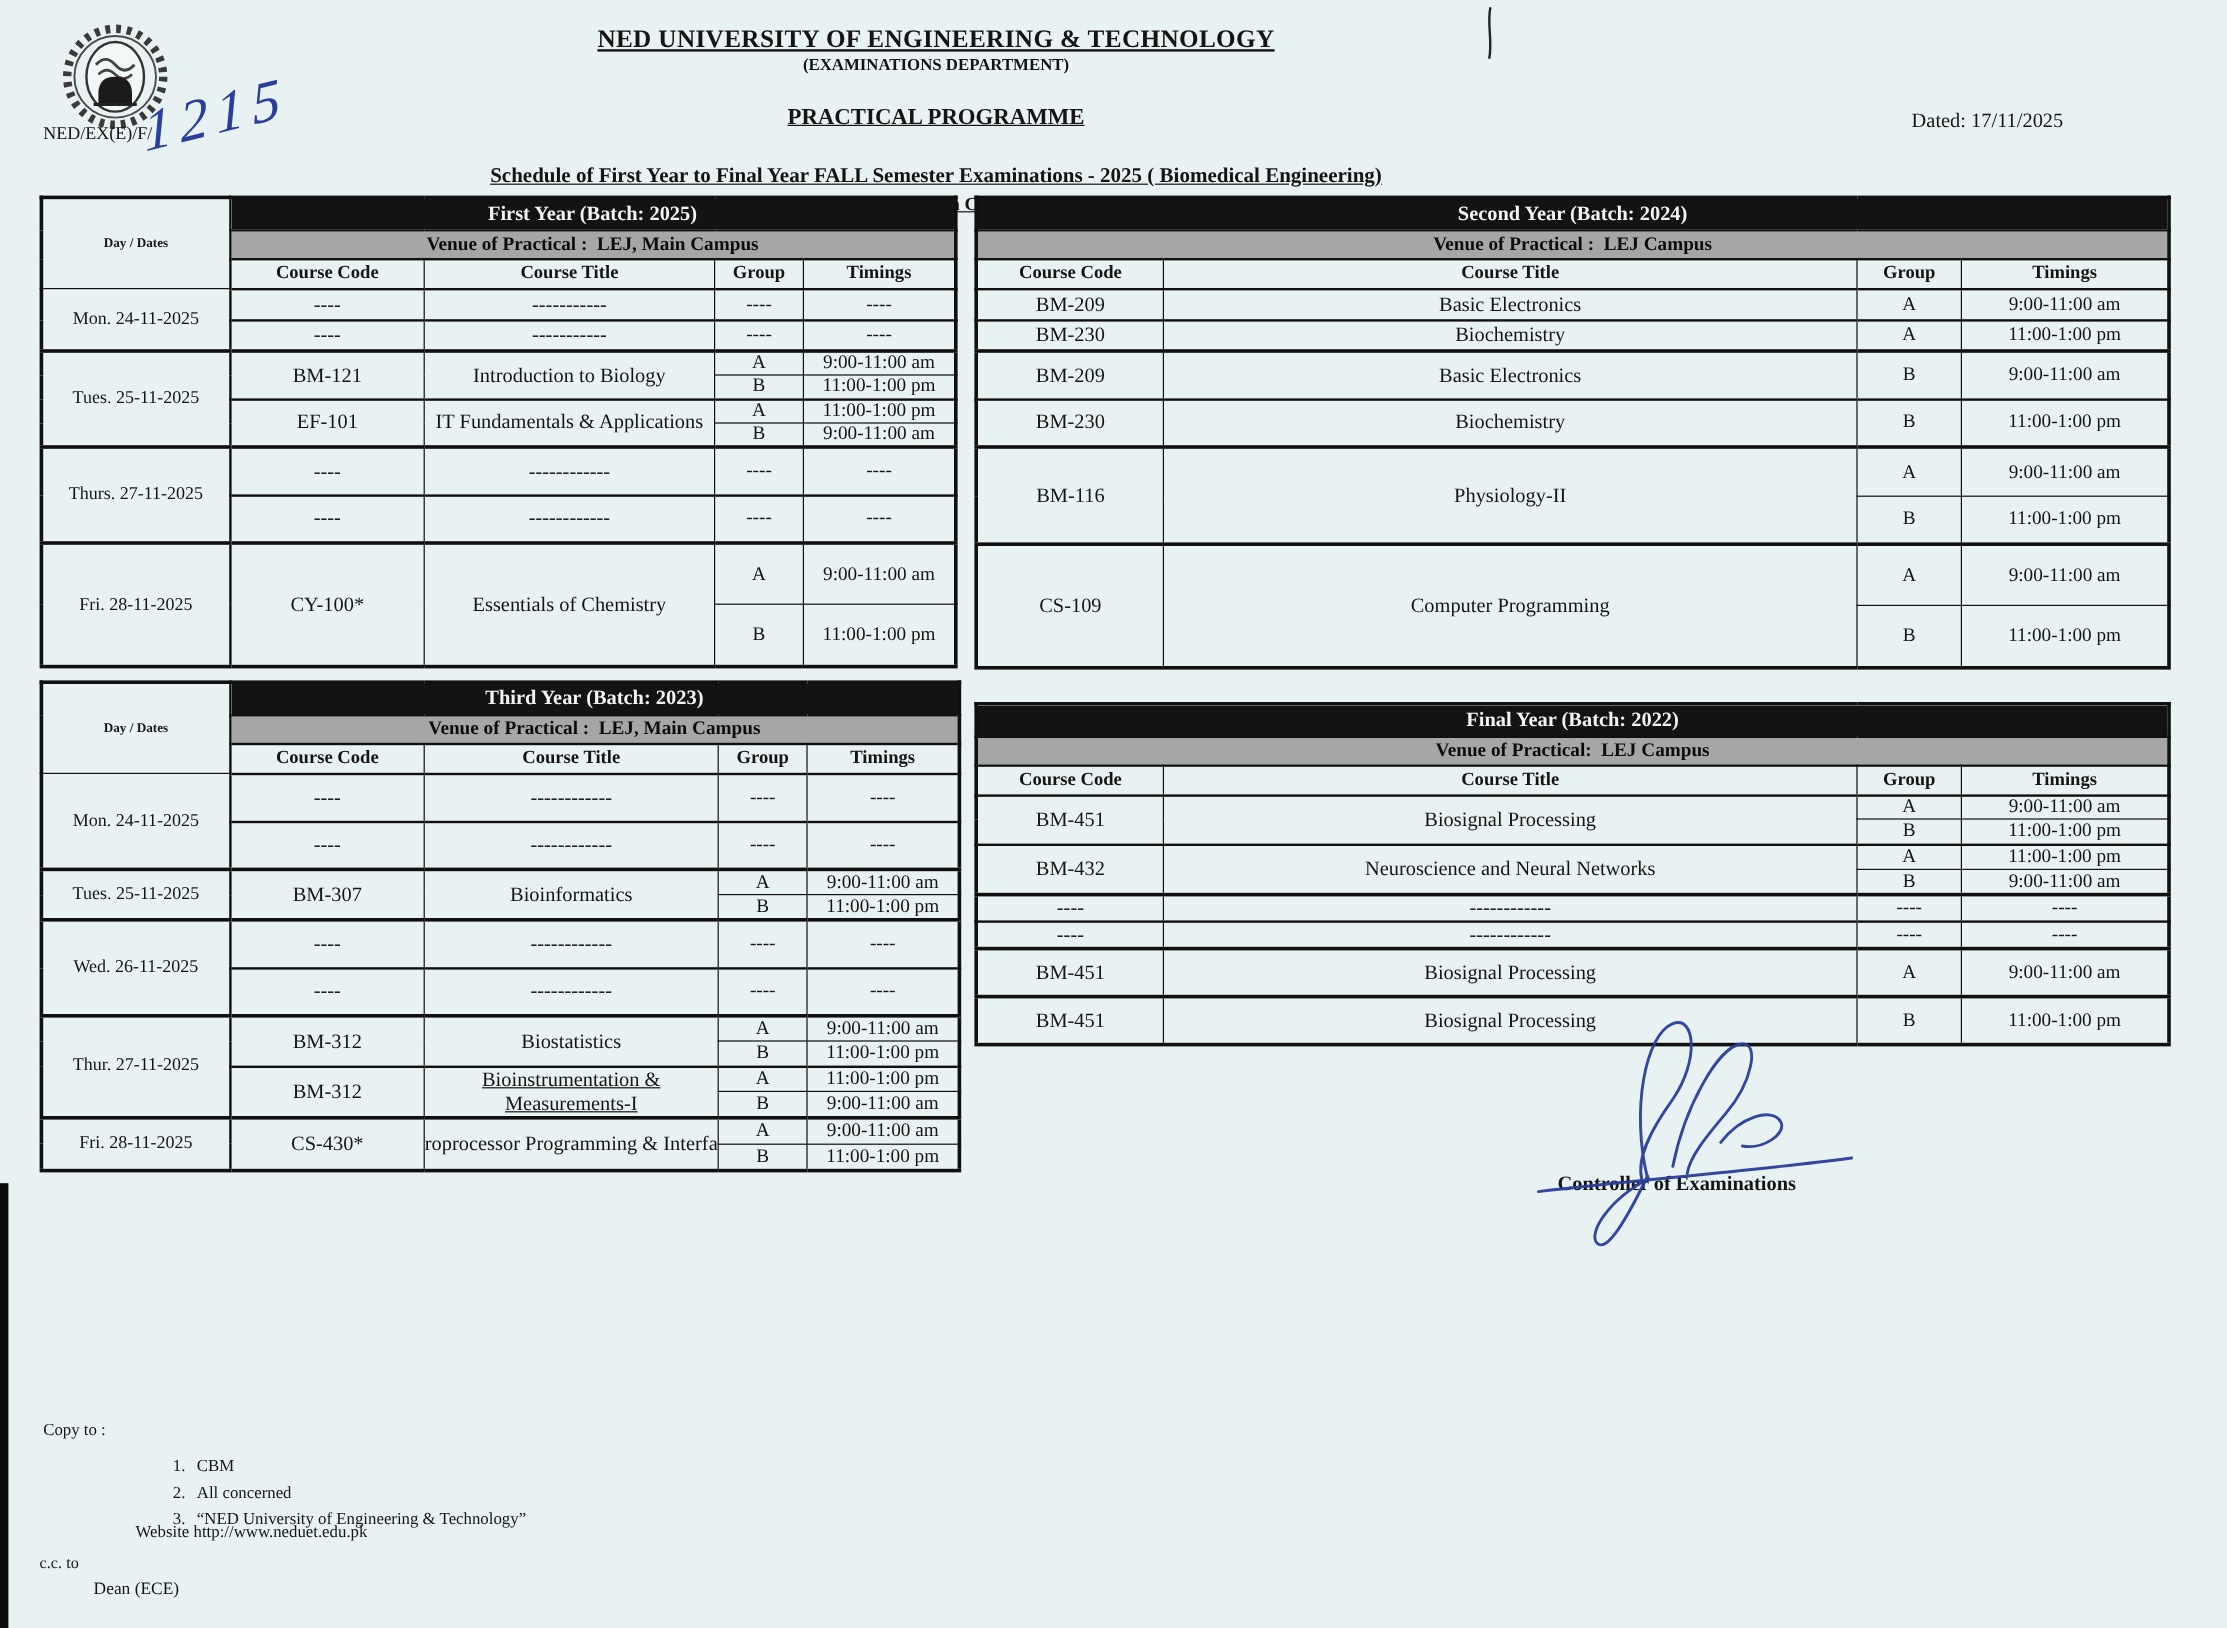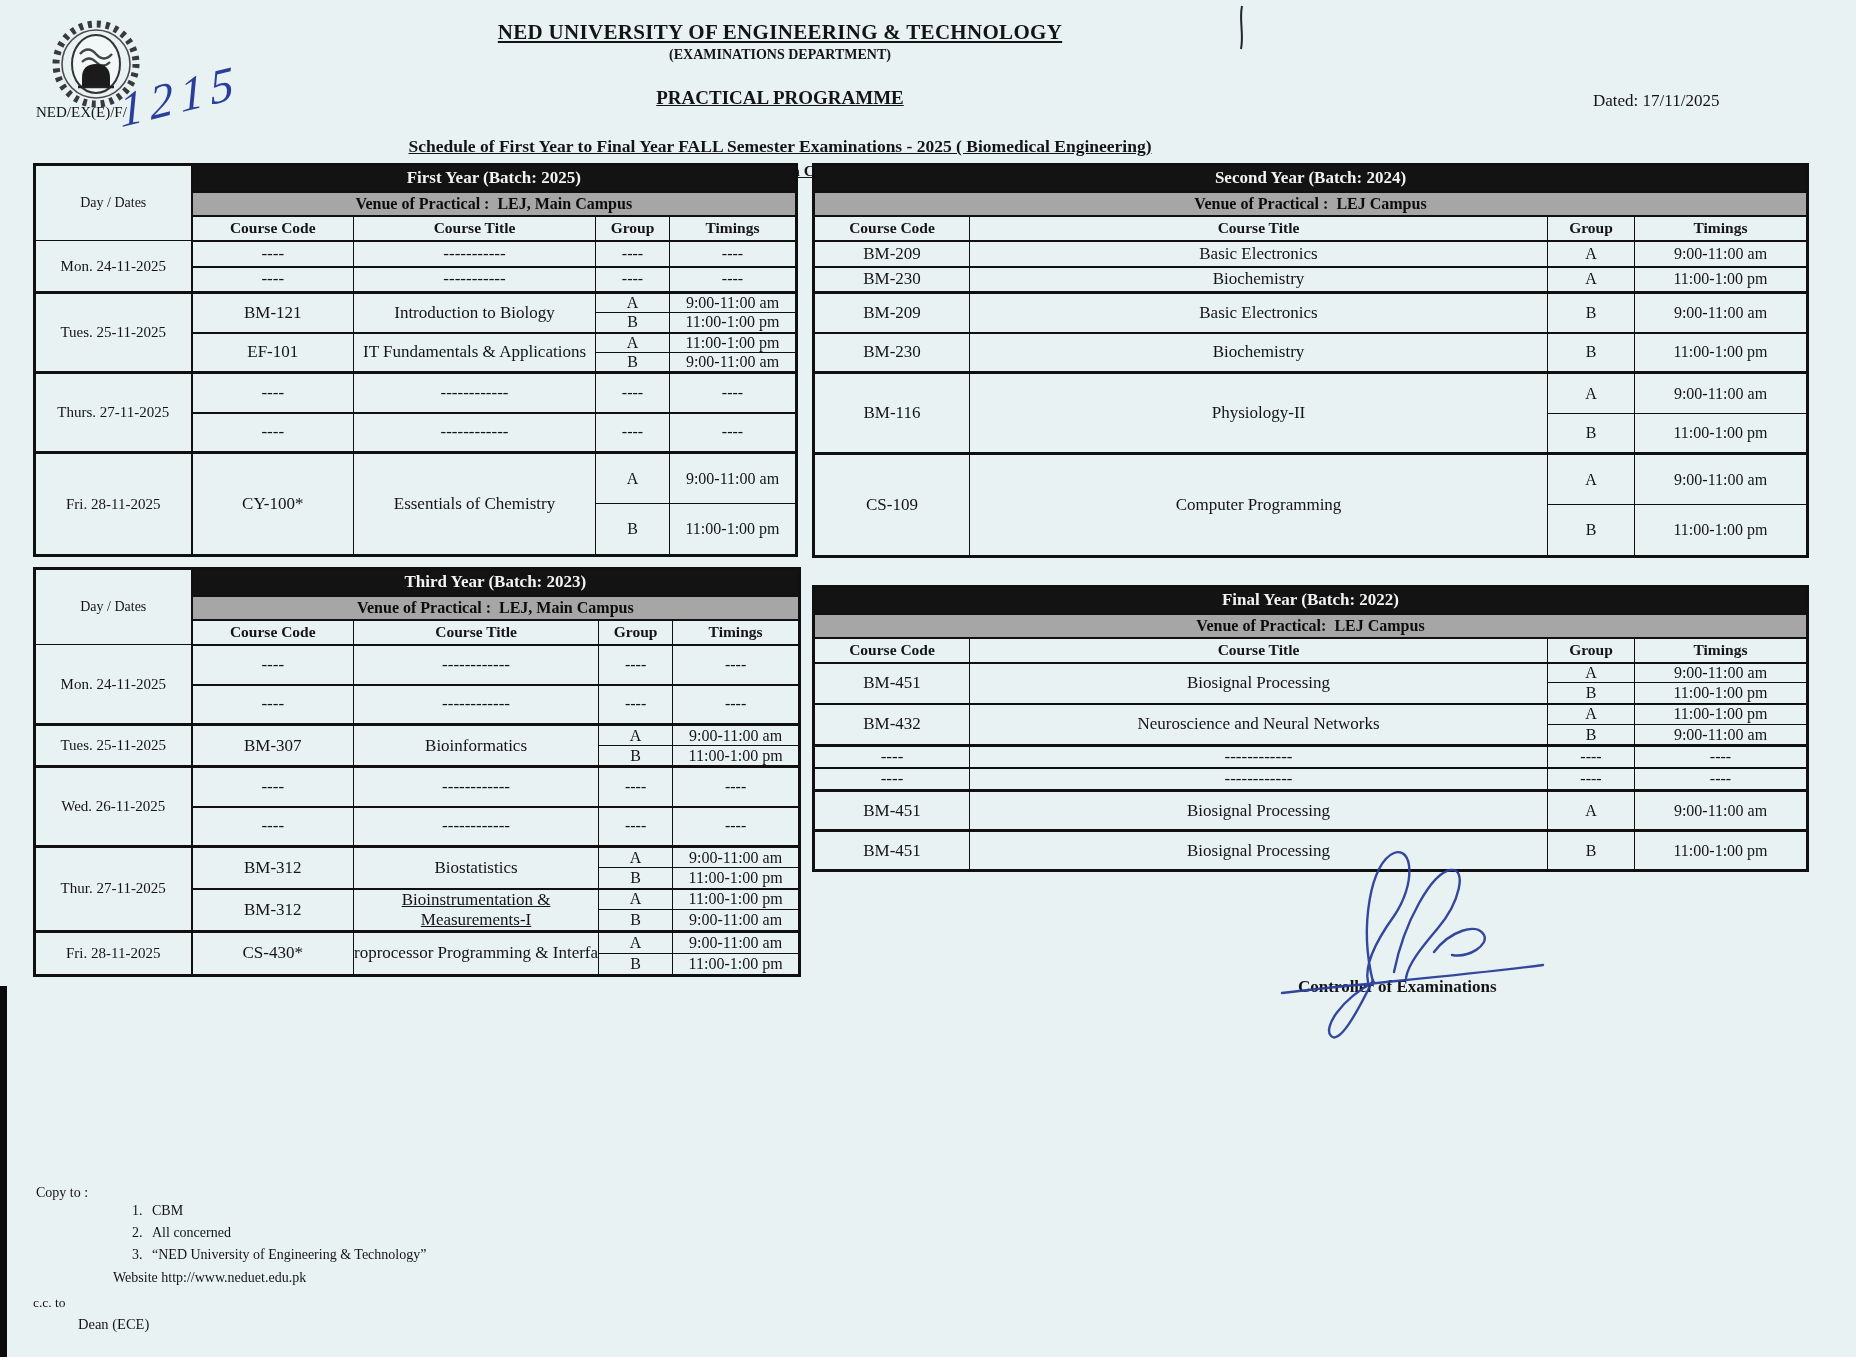--- a/index.html
+++ b/index.html
@@ -23,33 +23,33 @@
   .logo       { position:absolute; left:48px; top:16px; }
 
   
   .tbl-wrap { position:absolute; }
   table { border-collapse:collapse; table-layout:fixed; border:3px solid #101010; background:transparent; }
   td, th { border:1.5px solid #101010; padding:0 3px; text-align:center; vertical-align:middle; overflow:hidden; }
   th.band-black { background:#131313; color:#f3f3f3; font-size:17px; font-weight:bold; white-space:pre; }
   th.band-gray  { background:#a6a6a6; color:#0c0c0c; font-size:16px; font-weight:bold; white-space:pre;
                   border-top:2px solid #101010; border-bottom:2px solid #101010; }
   th.col-hdr    { font-size:15.5px; font-weight:bold; border-bottom:2.5px solid #101010; }
-  th.day-hdr    { font-size:14px; font-weight:normal; border-right:2.5px solid #101010; }
+  th.day-hdr    { font-size:11px; font-weight:bold; border-right:2.5px solid #101010; }
   td.day-cell   { font-size:15px; }
   td.code-cell  { font-size:17px; }
   td.title-cell { font-size:17px; }
   td.title-cell.clip { white-space:nowrap; padding:0; }
   td.group-cell { font-size:16px; }
   td.timing-cell{ font-size:16px; }
   tr.course-end > td { border-bottom-width:2.5px; }
   tr.day-end    > td { border-bottom-width:3.5px; }
 
   
   .copy-label { position:absolute; left:36px; top:1185px; font-size:14px; }
-  .copy-list  { position:absolute; left:128px; top:1203px; font-size:14px; margin:0; padding:0 0 0 18px; }
+  .copy-list  { position:absolute; left:128px; top:1203px; font-size:14px; margin:12px; padding:0 0 0 18px; }
   .copy-list li { margin-bottom:6px; padding-left:6px; }
   .website    { position:absolute; left:113px; top:1270px; font-size:14px; }
   .cc-label   { position:absolute; left:33px; top:1295px; font-size:13.5px; }
   .cc-name    { position:absolute; left:78px; top:1316px; font-size:14.5px; }
 
   
   .sig-title { position:absolute; left:1298px; top:977px; font-size:17px; font-weight:bold; }
   .sig-svg   { position:absolute; left:1255px; top:830px; pointer-events:none; }
 
   

